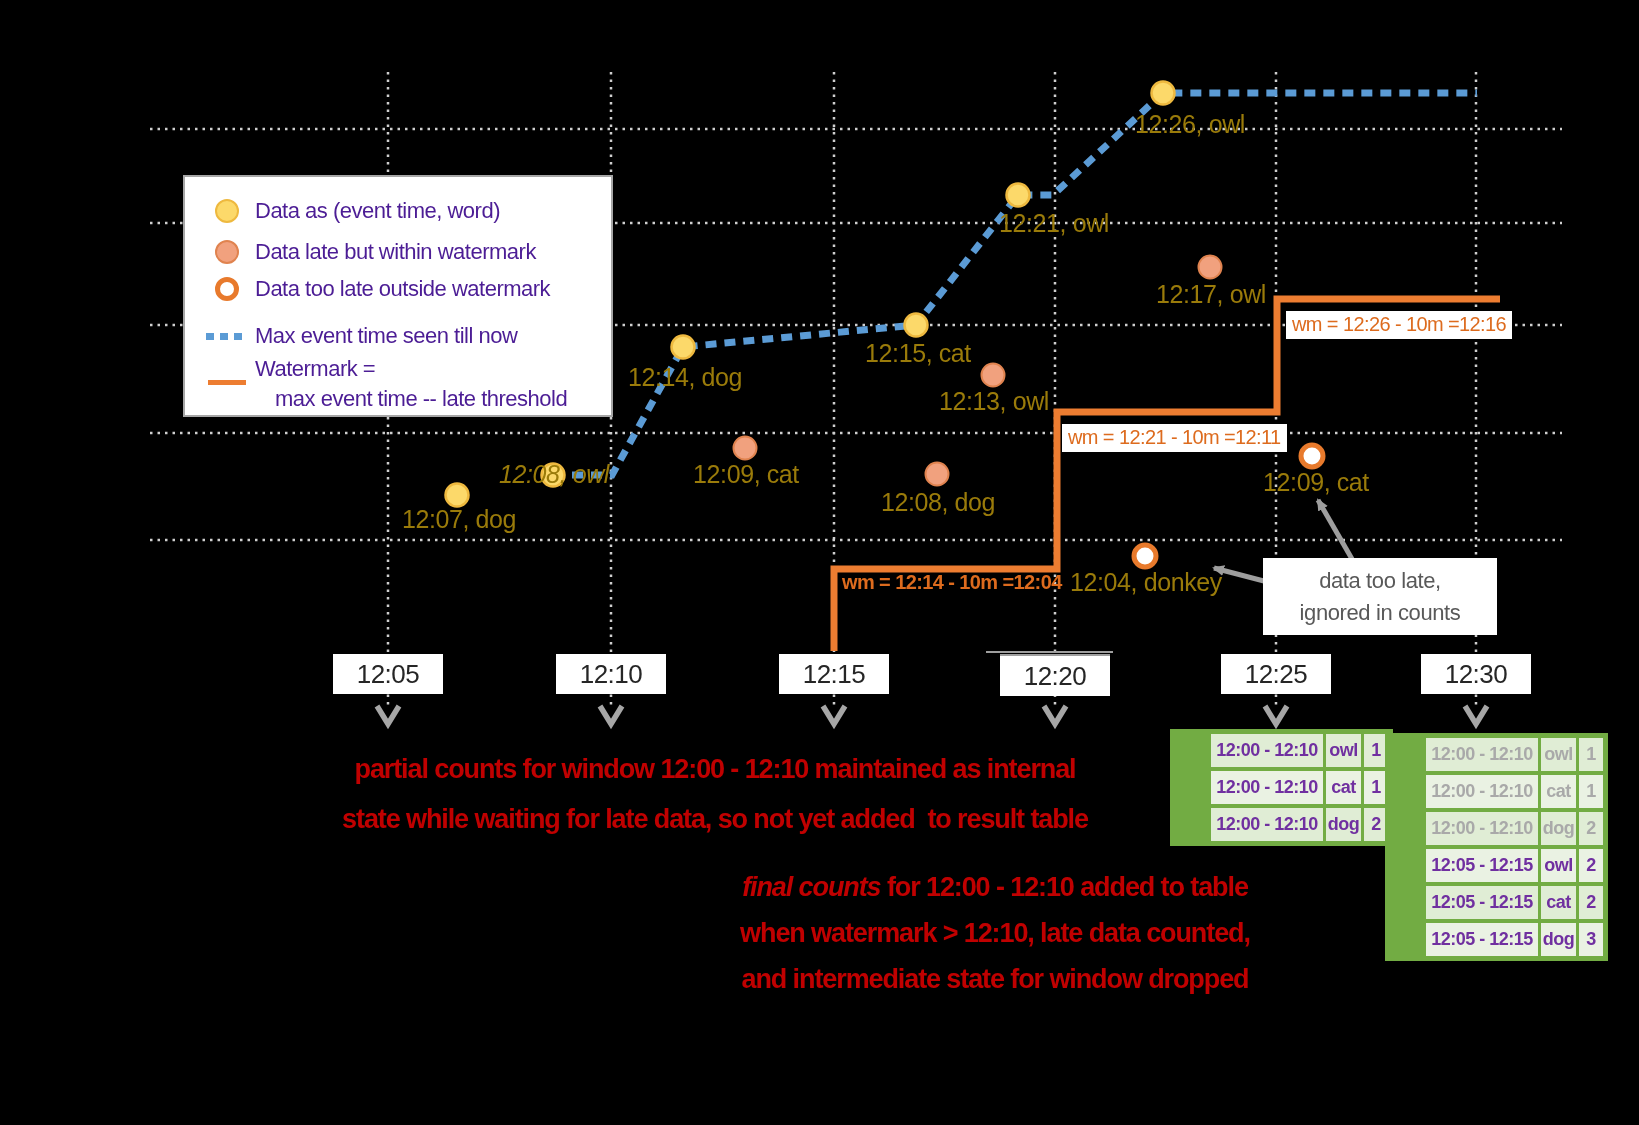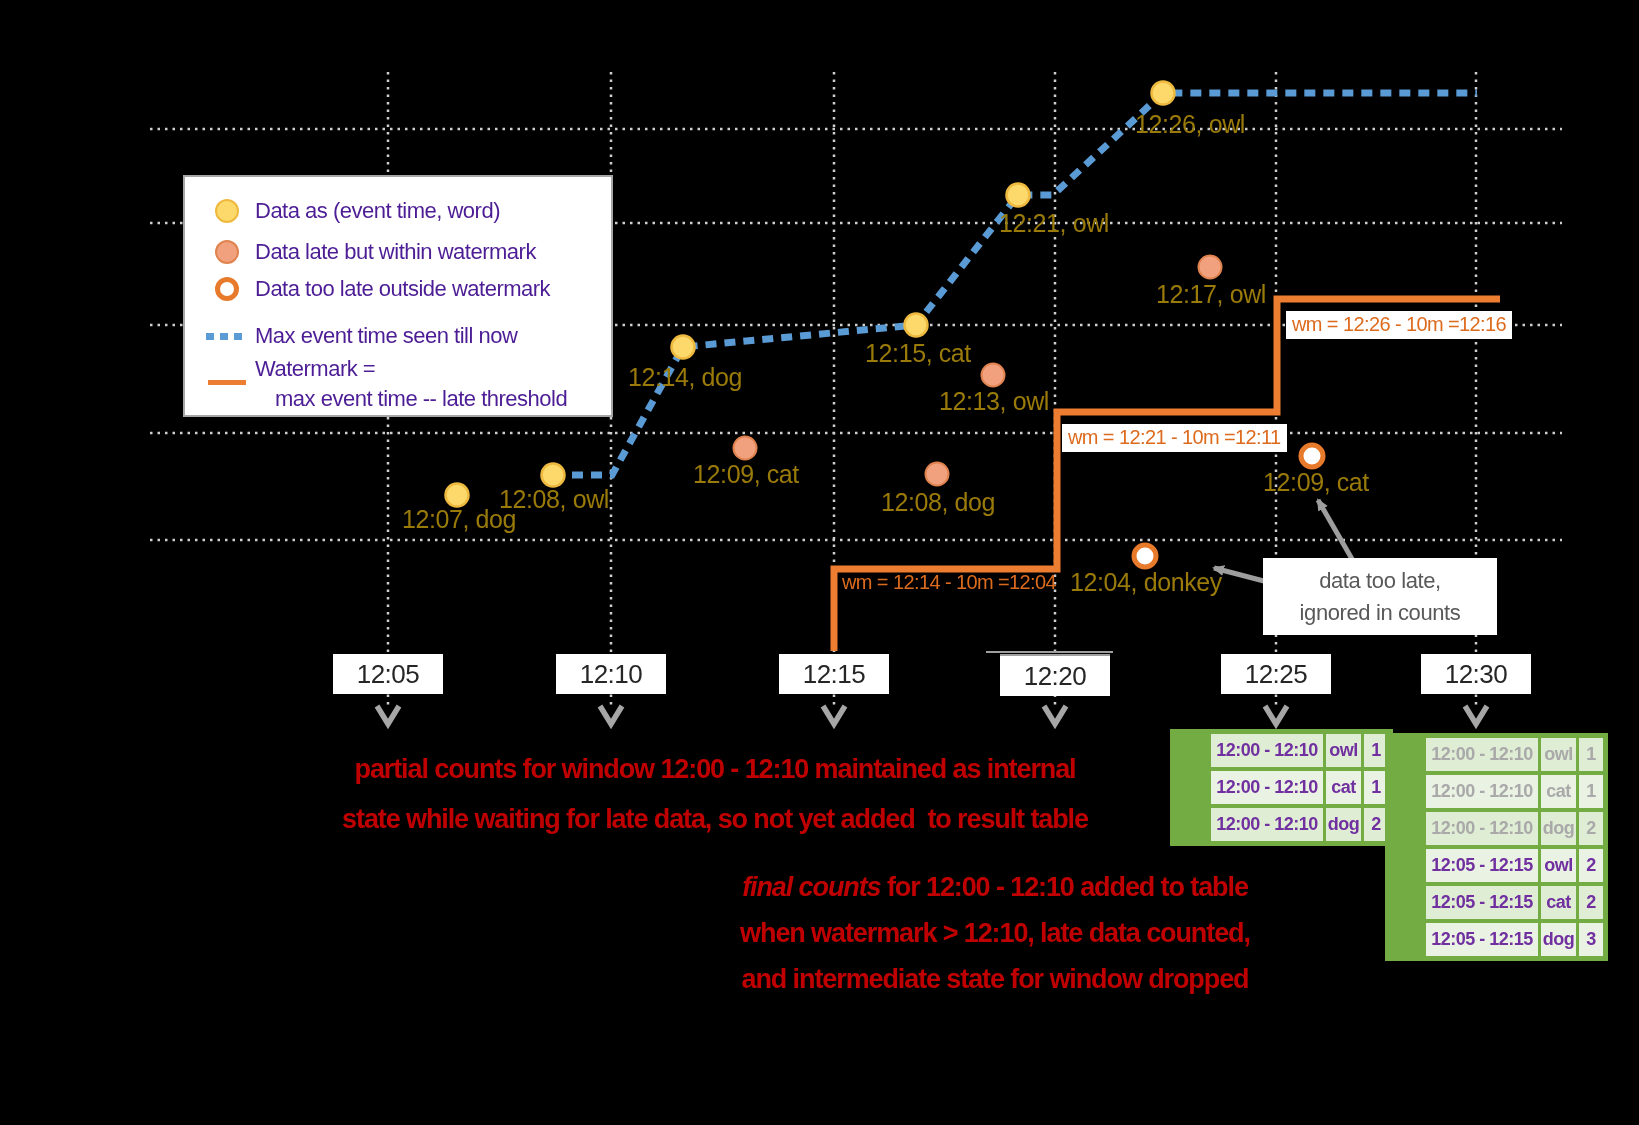--- a/index.html
+++ b/index.html
@@ -128,34 +128,34 @@
     <span class="legend-text" style="left:70px;top:21px">Data as (event time, word)</span>
     <span class="legend-text" style="left:70px;top:62px">Data late but within watermark</span>
     <span class="legend-text" style="left:70px;top:99px">Data too late outside watermark</span>
     <span class="legend-text" style="left:70px;top:146px">Max event time seen till now</span>
     <span class="legend-text" style="left:70px;top:179px">Watermark =</span>
     <span class="legend-text" style="left:90px;top:209px">max event time -- late threshold</span>
   </div>
 
   <div id="point-labels">
       <div class="pt-label" style="left: 459px; top: 505px;">12:07, dog</div>
-      <div class="pt-label" style="left: 554px; top: 485px;">12:08, owl</div>
+      <div class="pt-label" style="left: 554px; top: 460px; font-style: italic;">12:08, owl</div>
       <div class="pt-label" style="left: 685px; top: 363px;">12:14, dog</div>
       <div class="pt-label" style="left: 918px; top: 339px;">12:15, cat</div>
       <div class="pt-label" style="left: 1054px; top: 209px;">12:21, owl</div>
       <div class="pt-label" style="left: 1190px; top: 110px;">12:26, owl</div>
       <div class="pt-label" style="left: 746px; top: 460px;">12:09, cat</div>
       <div class="pt-label" style="left: 938px; top: 488px;">12:08, dog</div>
       <div class="pt-label" style="left: 994px; top: 387px;">12:13, owl</div>
       <div class="pt-label" style="left: 1211px; top: 280px;">12:17, owl</div>
       <div class="pt-label" style="left: 1146px; top: 568px;">12:04, donkey</div>
       <div class="pt-label" style="left: 1316px; top: 468px;">12:09, cat</div>
     </div>
   <div id="wm-labels">
-      <div class="wm-label" style="left: 842px; top: 571px;">wm = 12:14 - 10m =12:04</div>
+      <div class="wm-label" style="left: 842px; top: 571px; font-weight: bold;">wm = 12:14 - 10m =12:04</div>
       <div class="wm-label boxed" style="left: 1062px; top: 424px;">wm = 12:21 - 10m =12:11</div>
       <div class="wm-label boxed" style="left: 1286px; top: 311px;">wm = 12:26 - 10m =12:16</div>
     </div>
   <div id="axis-ticks">
       <div class="tick-box" style="left: 333px; top: 654px;">12:05</div>
       <div class="tick-box" style="left: 556px; top: 654px;">12:10</div>
       <div class="tick-box" style="left: 779px; top: 654px;">12:15</div>
       <div class="tick-box topline" style="left: 1000px; top: 654px;">12:20</div>
       <div class="tick-box" style="left: 1221px; top: 654px;">12:25</div>
       <div class="tick-box" style="left: 1421px; top: 654px; text-align: right;">12:30</div>

